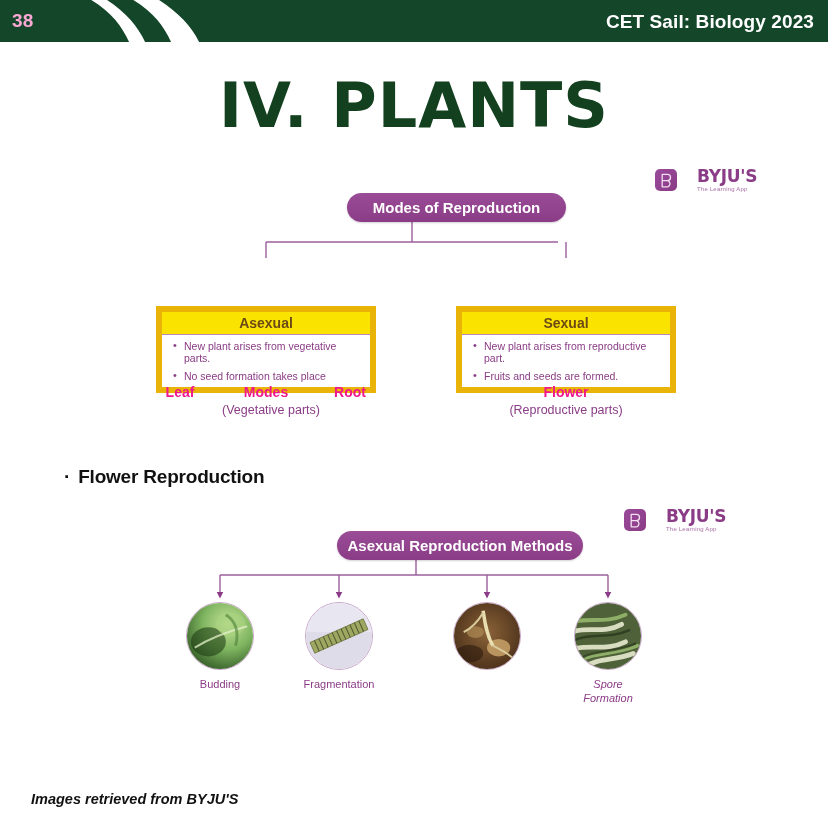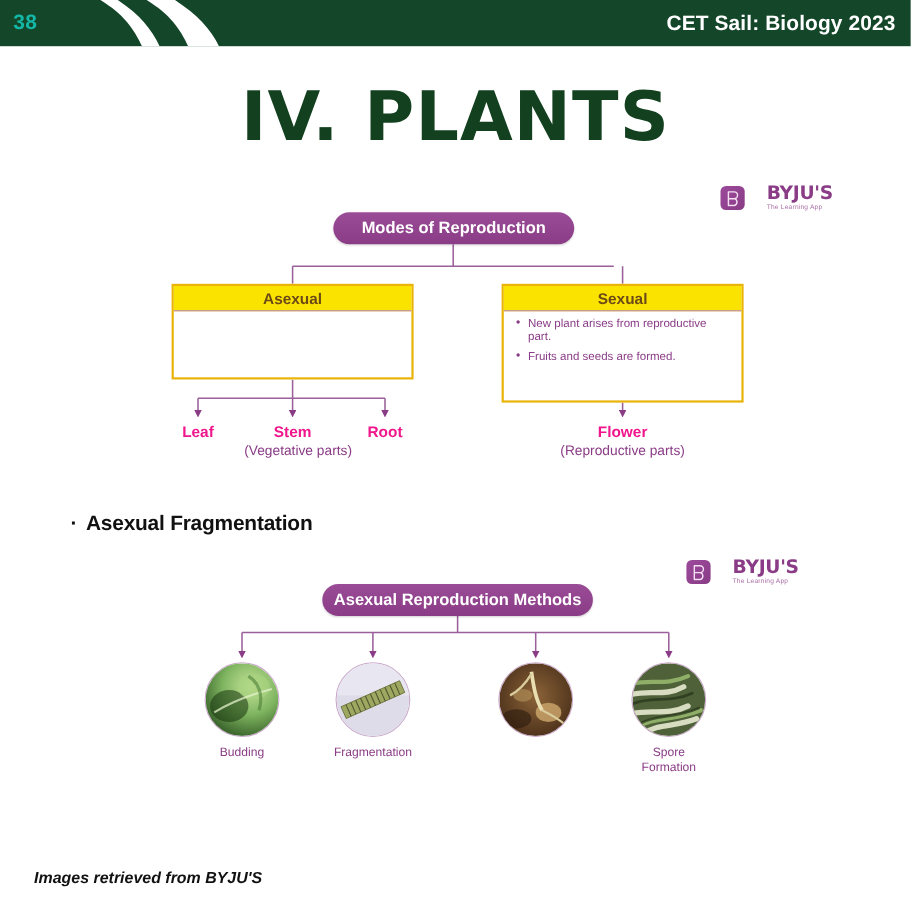--- a/index.html
+++ b/index.html
@@ -28,21 +28,21 @@
   .header-swoosh {
     position: absolute;
     left: 0; top: 0;
     width: 260px;
     height: 42px;
     pointer-events: none;
   }
   .page-number {
     position: absolute;
     left: 12px; top: 9px;
-    color: #14b8a6;
+    color: #f9a8d4;
     font-size: 19px;
     font-weight: bold;
     letter-spacing: 0.3px;
     line-height: 24px;
   }
   .header-title {
     position: absolute;
     right: 14px; top: 10px;
     color: #ffffff;
     font-size: 19px;
@@ -105,38 +105,40 @@
     background: linear-gradient(180deg, #9A4C97 0%, #8A3C86 100%);
     border-radius: 16px;
     color: #ffffff;
     font-size: 15px;
     font-weight: bold;
     display: flex;
     align-items: center;
     justify-content: center;
     text-align: right;
     box-shadow: 0 1px 2px rgba(0,0,0,0.18);
+    margin-left: 44px;
   }
   #pill-modes {
     left: 303px; top: 193px;
     width: 219px; height: 29px;
   }
   #pill-methods {
     left: 293px; top: 531px;
     width: 246px; height: 29px;
   }
 
   .catbox {
     position: absolute;
-    border: 2px solid #eab308;
+    border: 6px solid #eab308;
     background: #ffffff;
     box-sizing: border-box;
+    margin-top: 48px;
   }
   #box-asexual { left: 156px; top: 258px; width: 220px; height: 87px; }
-  #box-sexual  { left: 456px; top: 258px; width: 220px; height: 108px; }
+  #box-sexual  { left: 456px; top: 258px; width: 220px; height: 87px; }
 
   .catbox-head {
     height: 22px;
     background: #FBE300;
     border-bottom: 1px solid #BB87BB;
     color: #6B4A16;
     font-size: 14px;
     font-weight: bold;
     display: flex;
     align-items: center;
@@ -280,42 +282,48 @@
     <path d="M 350 362 L 350 376" marker-end="url(#arrowp)"></path>
 
     <path d="M 566 345 L 566 376" marker-end="url(#arrowp)"></path>
   </g>
 </svg>
 
 <div class="pill" id="pill-modes">Modes of Reproduction</div>
 
 <div class="catbox" id="box-asexual">
   <div class="catbox-head">Asexual</div>
+  <div class="catbox-body">
+    <ul>
+      <li>New plant arises from vegetative parts.</li>
+      <li>No seed formation takes place</li>
+    </ul>
+  </div>
 </div>
 
 <div class="catbox" id="box-sexual">
   <div class="catbox-head">Sexual</div>
   <div class="catbox-body">
     <ul>
       <li>New plant arises from reproductive part.</li>
       <li>Fruits and seeds are formed.</li>
     </ul>
   </div>
 </div>
 
 <div class="leaf-label" style="left:140px; top:384px; width:80px;">Leaf</div>
-<div class="leaf-label" style="left:226px; top:384px; width:80px;">Stem</div>
+<div class="leaf-label" style="left:226px; top:384px; width:80px;">Modes</div>
 <div class="leaf-label" style="left:310px; top:384px; width:80px;">Root</div>
 <div class="paren-label" style="left:186px; top:403px; width:170px;">(Vegetative parts)</div>
 
 <div class="leaf-label" style="left:526px; top:384px; width:80px;">Flower</div>
 <div class="paren-label" style="left:476px; top:403px; width:180px;">(Reproductive parts)</div>
 
 <div class="section-heading">
-  <span class="dot">·</span><span>Asexual Fragmentation</span>
+  <span class="dot">·</span><span>Flower Reproduction</span>
 </div>
 
 <div class="byjus-logo" style="left:624px; top:508px;">
   <span class="byjus-mark">
     <svg width="13" height="15" viewBox="0 0 13 15">
       <path d="M2.2 1.4 h5.2 a3.1 3.1 0 0 1 0 6.2 h-5.2 z M2.2 7.6 h5.6 a3.3 3.3 0 0 1 0 6.2 h-5.6 z" fill="none" stroke="#F3DFF1" stroke-width="1.3" stroke-linejoin="round"></path>
     </svg>
   </span>
   <span class="byjus-wordmark">
     <span class="byjus-name">BYJU'S</span>
@@ -396,21 +404,21 @@
       <ellipse cx="54" cy="20" rx="14" ry="10" fill="#5B destroy" opacity="0"></ellipse>
       <ellipse cx="46" cy="46" rx="12" ry="9" fill="#C9A269" opacity="0.85"></ellipse>
       <ellipse cx="22" cy="30" rx="9" ry="6" fill="#AE8A55" opacity="0.7"></ellipse>
       <path d="M30 8 C32 22, 34 34, 40 44" stroke="#E8DEB0" stroke-width="3.5" fill="none"></path>
       <path d="M30 10 C24 20, 18 26, 10 30" stroke="#D9CB9C" stroke-width="2.2" fill="none"></path>
       <path d="M40 44 C48 48, 56 52, 62 58" stroke="#D9CB9C" stroke-width="2" fill="none"></path>
     </svg>
   </div>
 </div>
 
-<div class="method" style="left:548px; top:602px;">
+<div class="method" style="left:548px; top:602px;font-style:italic;">
   <div class="method-photo">
     <svg width="100%" height="100%" viewBox="0 0 68 68" preserveAspectRatio="none">
       <rect width="68" height="68" fill="#4E6138"></rect>
       <g stroke="#D8DCC0" stroke-width="5" fill="none" stroke-linecap="round">
         <path d="M-4 30 C14 24, 30 32, 48 22"></path>
         <path d="M-4 48 C14 42, 32 50, 52 40"></path>
         <path d="M10 66 C24 56, 40 60, 60 52"></path>
       </g>
       <g stroke="#8FAE68" stroke-width="4" fill="none" stroke-linecap="round">
         <path d="M-4 20 C16 14, 30 22, 52 12"></path>

